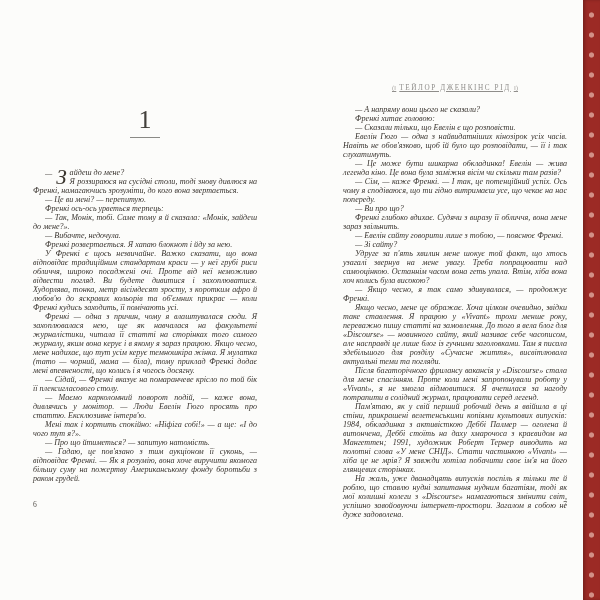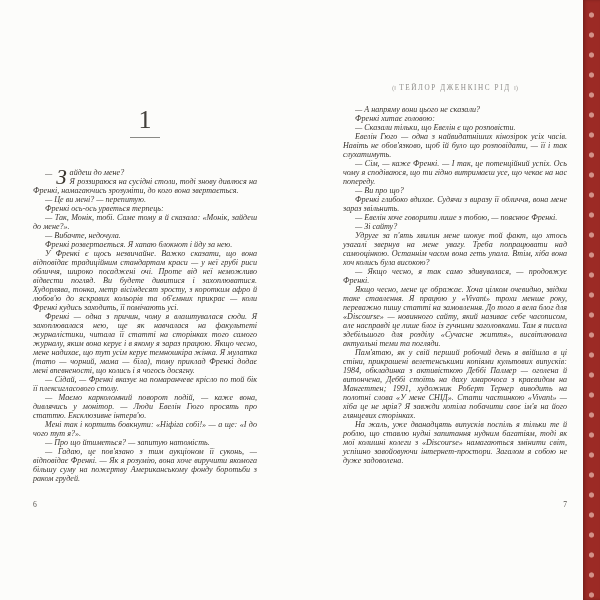--- a/index.html
+++ b/index.html
@@ -14,21 +14,21 @@
   .page-right{left:343px;top:0;}
 
   
   .chapter-head{position:absolute;top:106px;left:0;width:224px;text-align:center;}
   .chapter-number{font-size:26px;line-height:28px;color:#43403b;}
   .chapter-rule{width:30px;height:0;border-top:1px solid #8a8a86;margin:3px auto 0 auto;}
 
   
   .running-header{
     position:absolute;top:84px;left:0;width:224px;text-align:center;
-    font-size:7.2px;letter-spacing:1.6px;color:#8f8d8a;white-space:nowrap;
+    font-size:7.2px;letter-spacing:1.6px;color:#8f8d8a;white-space:nowrap;text-decoration:underline;
   }
   .running-header .orn{color:#aaa8a4;letter-spacing:0;margin:0 3px;font-size:7px;}
 
   
   .page-text{position:absolute;left:0;width:224px;font-size:8.1px;line-height:9px;text-align:justify;font-style:italic;}
   .page-text-left{top:168px;}
   .page-text-right{top:105px;}
   .para{margin:0;padding:0;text-indent:12px;}
   .para.no-indent{text-indent:0;}
 
@@ -75,47 +75,49 @@
       <div>
           <p class="para">— Це ви мені? — перепитую.</p>
           <p class="para">Френкі ось-ось урветься терпець:</p>
           <p class="para">— Так, Монік, тобі. Саме тому я й сказала: «Монік, зайдеш до мене?».</p>
           <p class="para">— Вибачте, недочула.</p>
           <p class="para">Френкі розвертається. Я хапаю блокнот і йду за нею.</p>
           <p class="para">У Френкі є щось незвичайне. Важко сказати, що вона відповідає традиційним стандартам краси — у неї грубі риси обличчя, широко посаджені очі. Проте від неї неможливо відвести погляд. Ви будете дивитися і захоплюватися. Худорлява, тонка, метр вісімдесят зросту, з коротким афро й любов'ю до яскравих кольорів та об'ємних прикрас — коли Френкі кудись заходить, її помічають усі.</p>
           <p class="para">Френкі — одна з причин, чому я влаштувалася сюди. Я захоплювалася нею, ще як навчалася на факультеті журналістики, читала її статті на сторінках того самого журналу, яким вона керує і в якому я зараз працюю. Якщо чесно, мене надихає, що тут усім керує темношкіра жінка. Я мулатка (тато — чорний, мама — біла), тому приклад Френкі додає мені впевненості, що колись і я чогось досягну.</p>
           <p class="para">— Сідай, — Френкі вказує на помаранчеве крісло по той бік її плексигласового столу.</p>
           <p class="para">— Маємо карколомний поворот подій, — каже вона, дивлячись у монітор. — Люди Евелін Гюго просять про статтю. Ексклюзивне інтерв'ю.</p>
-          <p class="para">Мені так і кортить бовкнути: «Ніфіга собі!» — а ще: «І до чого тут я?».</p>
+          <p class="para">Мені так і кортить спокійно: «Ніфіга собі!» — а ще: «І до чого тут я?».</p>
           <p class="para">— Про що йтиметься? — запитую натомість.</p>
           <p class="para">— Гадаю, це пов'язано з тим аукціоном її суконь, — відповідає Френкі. — Як я розумію, вона хоче виручити якомога більшу суму на пожертву Американському фонду боротьби з раком грудей.</p>
         </div>
     </div>
 
     <div class="page-num num-left">6</div>
   </div>
 
   <div class="page page-right">
     <div class="running-header">
       <span class="orn">(‖</span><span class="rh-text">ТЕЙЛОР ДЖЕНКІНС РІД</span><span class="orn">‖)</span>
     </div>
 
     <div class="page-text page-text-right">
         <p class="para">— А напряму вони цього не сказали?</p>
         <p class="para">Френкі хитає головою:</p>
         <p class="para">— Сказали тільки, що Евелін є що розповісти.</p>
         <p class="para">Евелін Гюго — одна з найвидатніших кінозірок усіх часів. Навіть не обов'язково, щоб їй було що розповідати, — її і так слухатимуть.</p>
+        <p class="para">— Це може бути шикарна обкладинка! Евелін — жива легенда кіно. Це вона була заміжня вісім чи скільки там разів?</p>
         <p class="para">— Сім, — каже Френкі. — І так, це потенційний успіх. Ось чому я сподіваюся, що ти гідно витримаєш усе, що чекає на нас попереду.</p>
         <p class="para">— Ви про що?</p>
         <p class="para">Френкі глибоко вдихає. Судячи з виразу її обличчя, вона мене зараз звільнить.</p>
-        <p class="para">— Евелін хоче говорити лише з тобою, — пояснює Френкі.</p>
+        <p class="para">— Евелін сайту говорити лише з тобою, — пояснює Френкі.</p>
         <p class="para">— Зі сайту?</p>
         <p class="para">Удруге за п'ять хвилин мене шокує той факт, що хтось узагалі звернув на мене увагу. Треба попрацювати над самооцінкою. Останнім часом вона геть упала. Втім, хіба вона хоч колись була високою?</p>
         <p class="para">— Якщо чесно, я так само здивувалася, — продовжує Френкі.</p>
         <p class="para">Якщо чесно, мене це ображає. Хоча цілком очевидно, звідки таке ставлення. Я працюю у «Vivant» трохи менше року, переважно пишу статті на замовлення. До того я вела блог для «Discourse» — новинного сайту, який називає себе часописом, але насправді це лише блог із гучними заголовками. Там я писала здебільшого для розділу «Сучасне життя», висвітлювала актуальні теми та погляди.</p>
+        <p class="para">Після багаторічного фрилансу вакансія у «Discourse» стала для мене спасінням. Проте коли мені запропонували роботу у «Vivant», я не змогла відмовитися. Я вчепилася за нагоду потрапити в солідний журнал, працювати серед легенд.</p>
         <p class="para">Пам'ятаю, як у свій перший робочий день я ввійшла в ці стіни, прикрашені велетенськими копіями культових випусків: 1984, обкладинка з активісткою Деббі Палмер — оголена й витончена, Деббі стоїть на даху хмарочоса з краєвидом на Мангеттен; 1991, художник Роберт Тернер виводить на полотні слова «У мене СНІД». Стати частинкою «Vivant» — хіба це не мрія? Я завжди хотіла побачити своє ім'я на його глянцевих сторінках.</p>
         <p class="para">На жаль, уже дванадцять випусків поспіль я тільки те й роблю, що ставлю нудні запитання нудним багатіям, тоді як мої колишні колеги з «Discourse» намагаються змінити світ, успішно завойовуючи інтернет-простори. Загалом я собою не дуже задоволена.</p>
       </div>
 
     <div class="page-num num-right">7</div>
   </div>
 
   <div class="film-strip"></div>
 </div>
 

